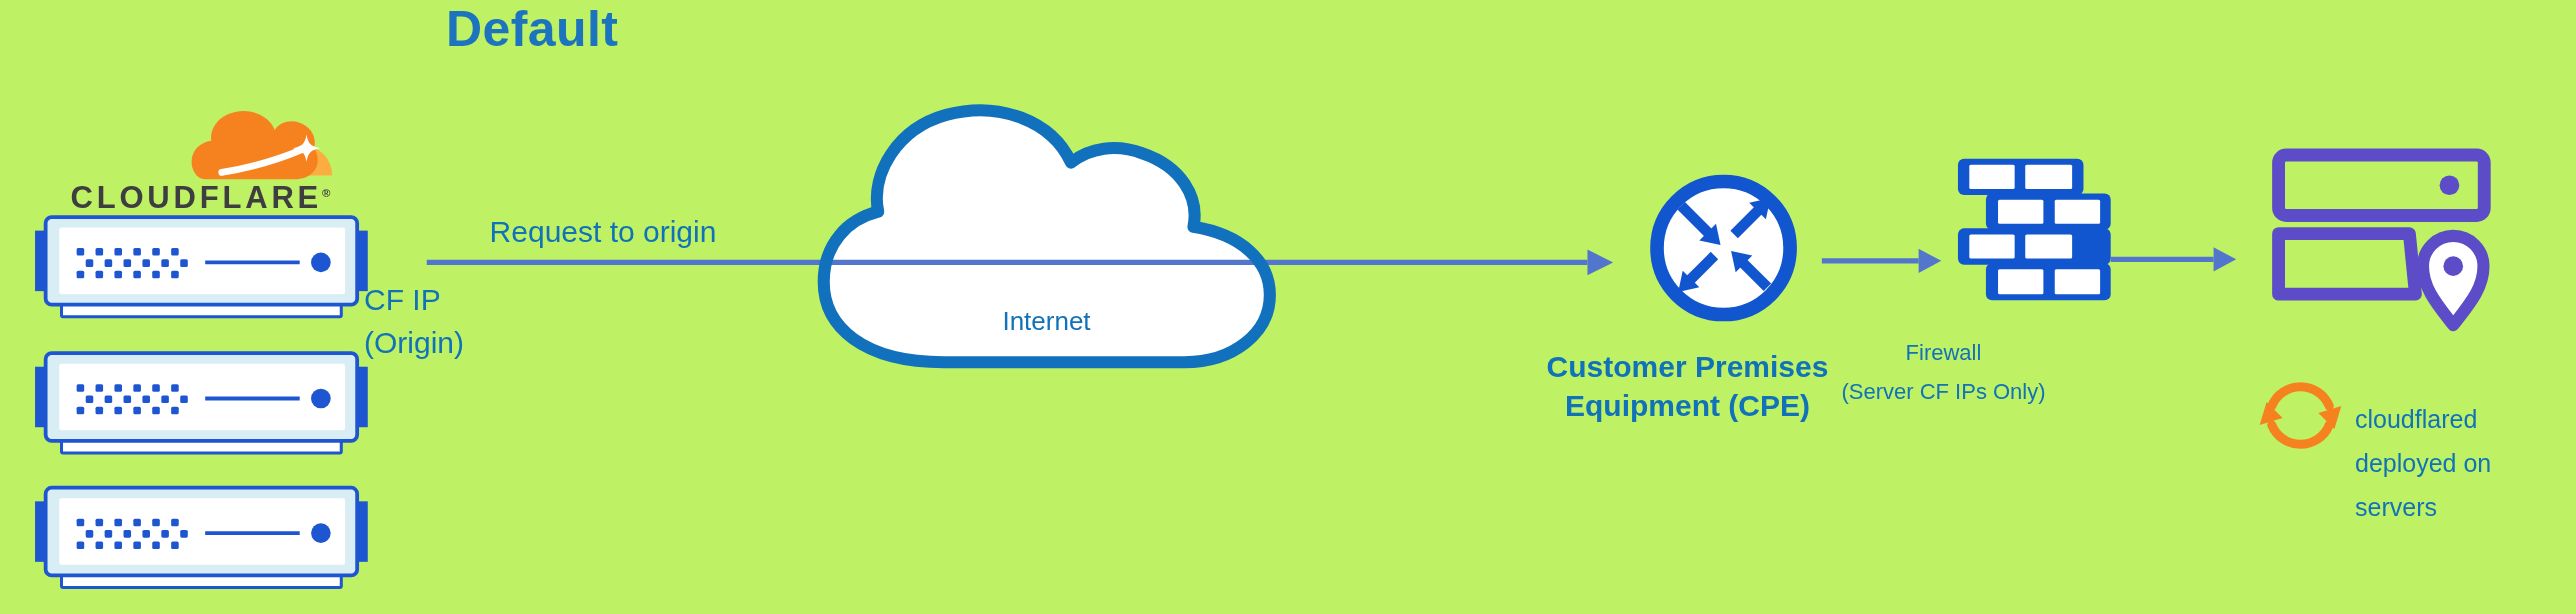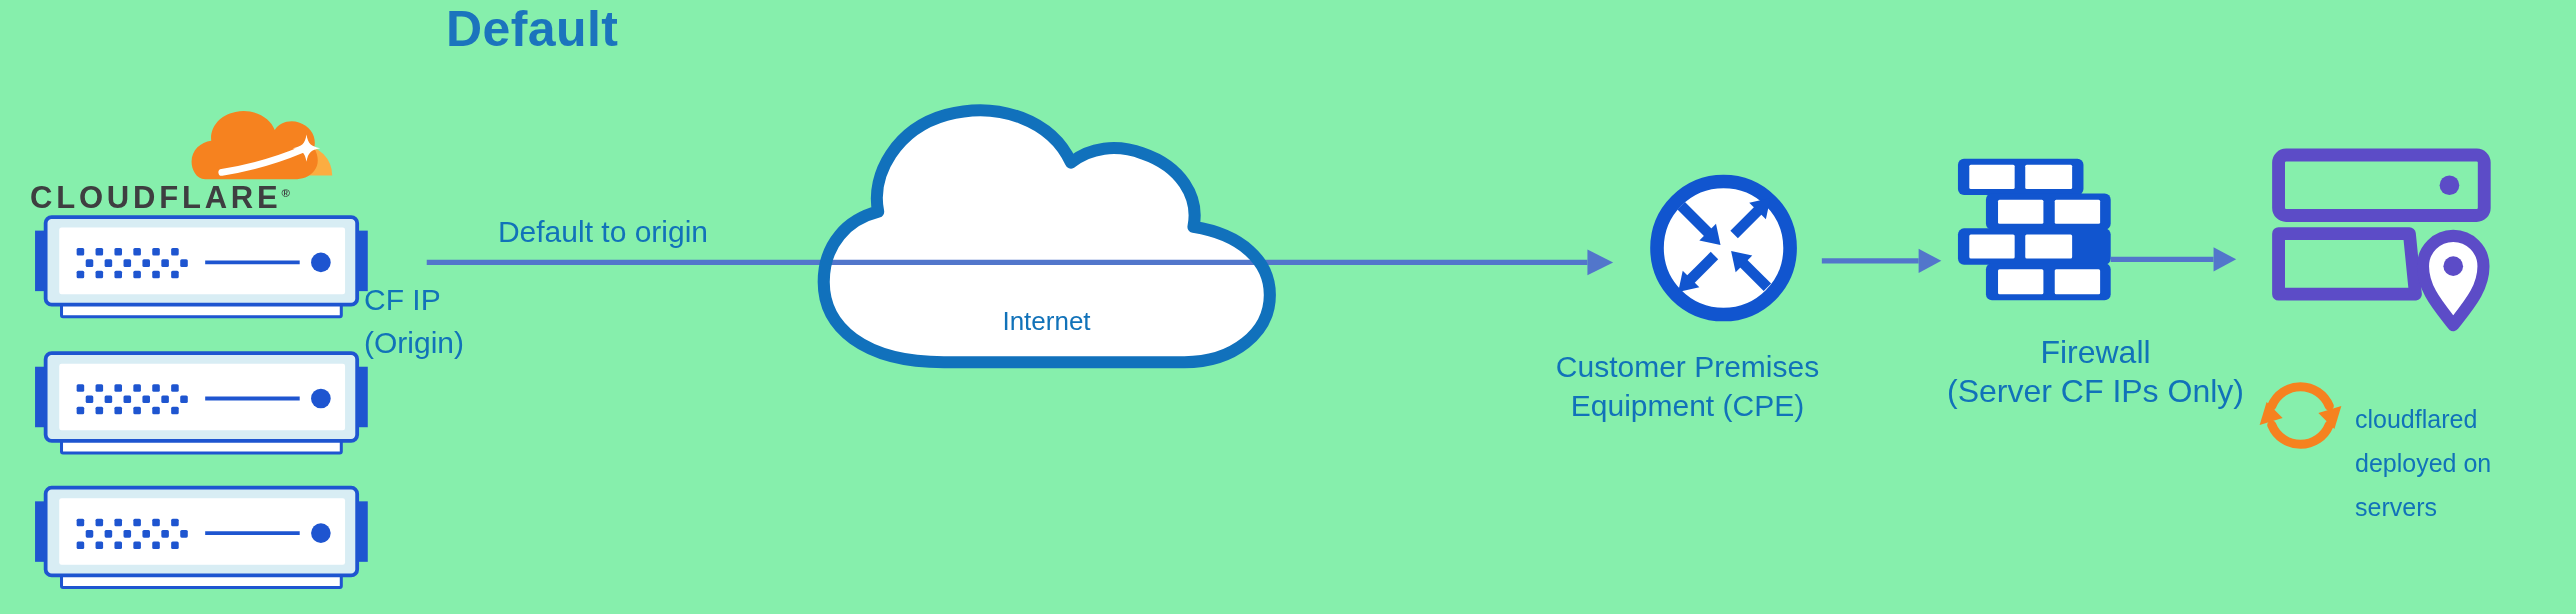--- a/index.html
+++ b/index.html
@@ -1,31 +1,31 @@
 <!DOCTYPE html>
 <html style="font-size:12px"><head>
 <meta charset="utf-8">
 <style>
   html,body{margin:0;padding:0;background:#ffffff;}
   .canvas{
-    position:relative;width:2576px;height:614px;background:#86efac;overflow:hidden;
+    position:relative;width:2576px;height:614px;background:#bef264;overflow:hidden;
     font-family:"Liberation Sans","DejaVu Sans",sans-serif;
   }
   .abs{position:absolute;}
   .lbl{color:#1172b9;font-weight:500;}
   .ctr{text-align:center;}
   #title{left:446px;top:0px;font-size:50px;font-weight:600;color:#1b74bd;letter-spacing:0.4px;}
-  #wordmark{left:30px;top:180px;width:341px;text-align:left;font-size:31px;font-weight:800;
+  #wordmark{left:30px;top:180px;width:341px;text-align:center;font-size:31px;font-weight:800;
             letter-spacing:3.8px;color:#3e3e40;}
   #wordmark sup{font-size:11.4px;font-weight:700;letter-spacing:0;}
   #request-label{left:446px;top:215px;width:314px;font-size:30px;}
   #cfip-label{left:364px;top:278px;font-size:30px;line-height:43px;}
   #internet-label{left:971px;top:306px;width:151px;font-size:26px;}
-  #cpe-label{left:1536px;top:347px;width:303px;font-size:30px;line-height:39px;}
-  #firewall-label{left:1932px;top:333px;width:327px;font-size:32px;line-height:39px;}
+  #cpe-label{left:1536px;top:347px;width:303px;font-size:30px;line-height:39px;font-weight:bold;}
+  #firewall-label{left:1780px;top:333px;width:327px;font-size:22px;line-height:39px;}
   #origin-label{left:2238px;top:333px;width:297px;font-size:31px;}
   #cloudflared-label{left:2355px;top:397px;font-size:25px;line-height:44px;}
   svg{display:block;}
 </style>
 </head>
 <body>
 
 <div class="canvas">
 
   <svg class="abs" style="left:0;top:0" width="2576" height="614" viewBox="0 0 3404 812">
@@ -155,21 +155,21 @@
       <polygon points="0,-17 15,11 -15,11" transform="translate(3083,549) rotate(45)" fill="#f6821f" stroke="none"></polygon>
     </g>
   </svg>
 
   <div class="abs" id="title">Default</div>
 
   <div class="abs" id="wordmark">
     <span>CLOUDFLARE</span><sup>®</sup>
   </div>
 
-  <div class="abs lbl ctr" id="request-label">Default to origin</div>
+  <div class="abs lbl ctr" id="request-label">Request to origin</div>
 
   <div class="abs lbl" id="cfip-label">
     <div>CF IP</div>
     <div>(Origin)</div>
   </div>
 
   <div class="abs lbl ctr" id="internet-label">Internet</div>
 
   <div class="abs lbl ctr" id="cpe-label">
     <div>Customer Premises</div>

